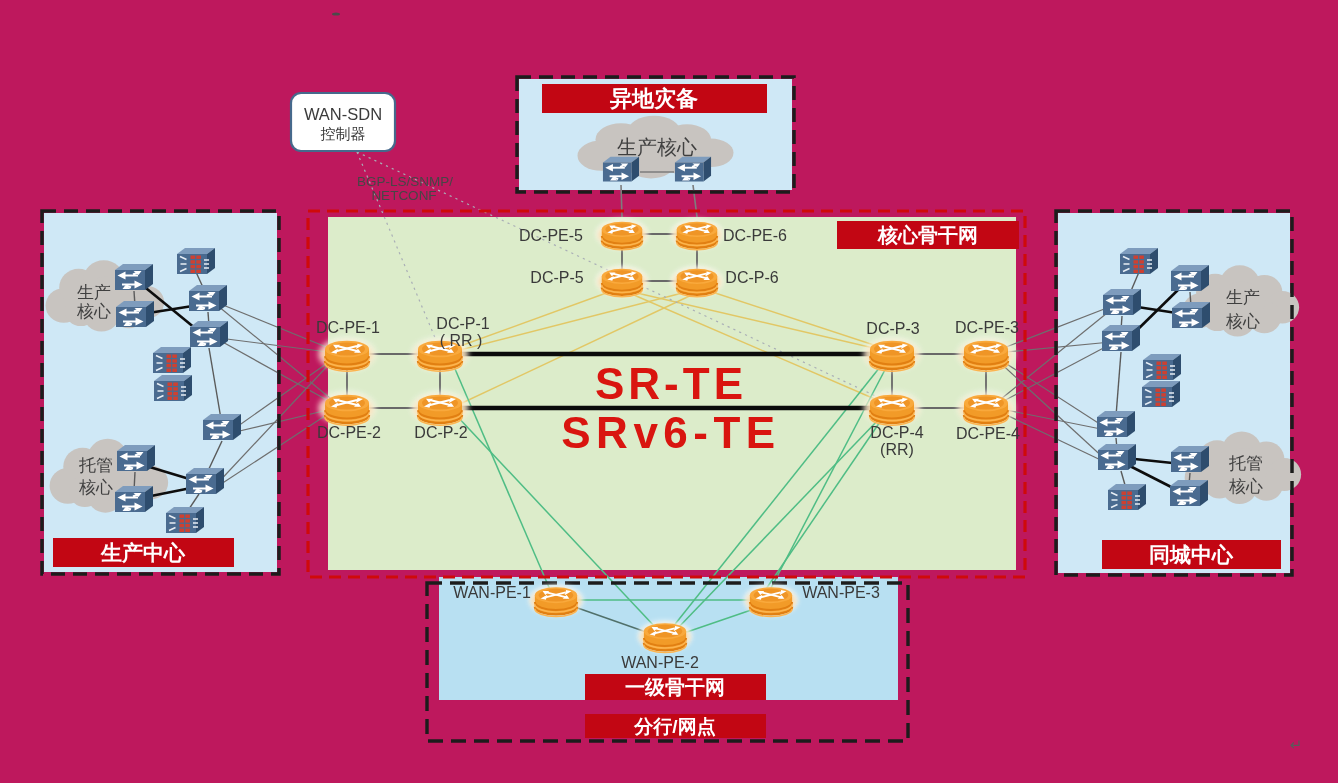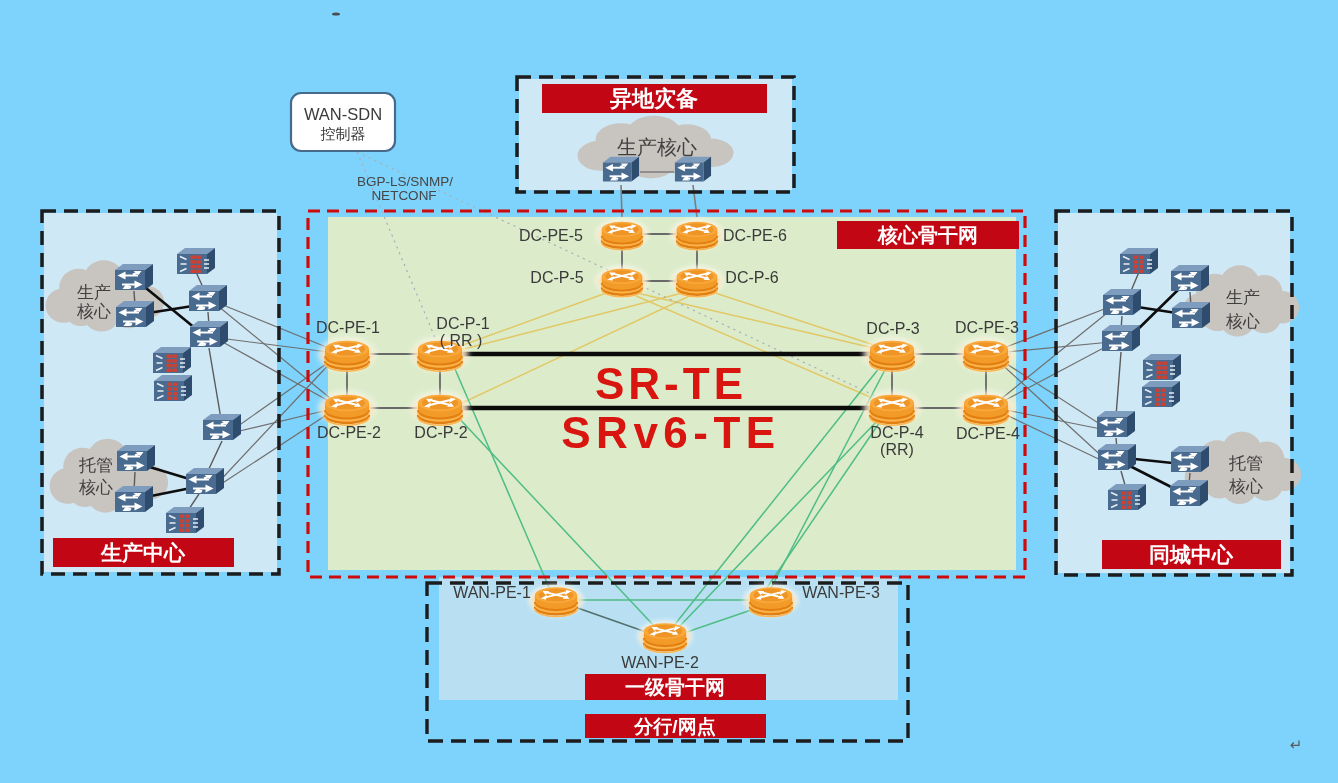--- a/index.html
+++ b/index.html
@@ -1,16 +1,16 @@
 <!DOCTYPE html>
 <html><head>
 <meta charset="utf-8">
 <style>
 html,body{margin:0;padding:0;background:#fff;}
-#c{position:relative;width:1338px;height:783px;background:#7dd3fc;font-family:"Liberation Sans",sans-serif;overflow:hidden;}
+#c{position:relative;width:1338px;height:783px;background:#be185d;font-family:"Liberation Sans",sans-serif;overflow:hidden;}
 </style>
 </head>
 <body>
 <div id="c">
 <svg width="1338" height="783" viewBox="0 0 1338 783">
 <defs>
 <filter id="soft" x="-60%" y="-60%" width="220%" height="220%">
           <feGaussianBlur stdDeviation="3"></feGaussianBlur>
         </filter>
 <g id="rtr">

